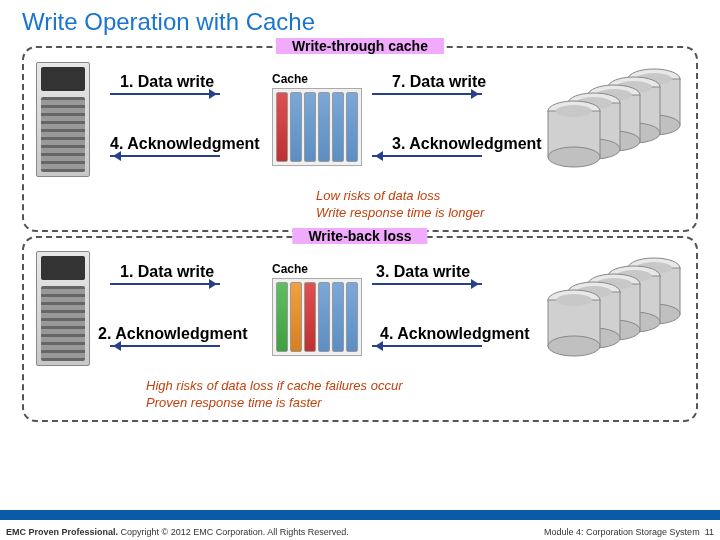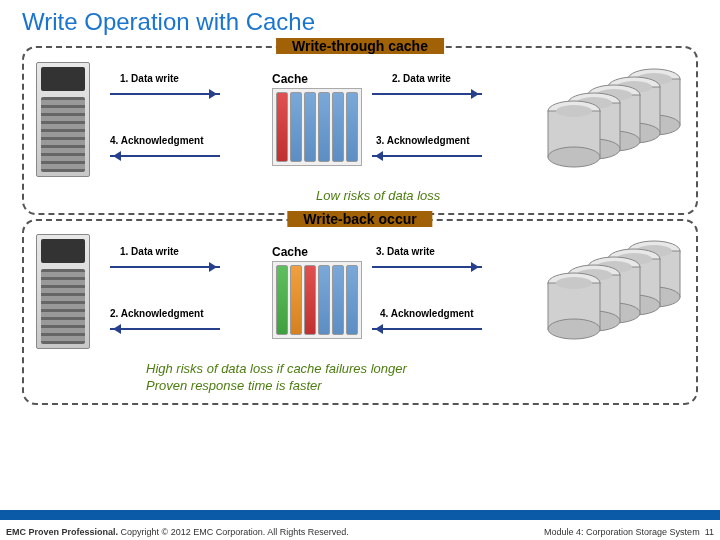--- a/index.html
+++ b/index.html
@@ -1,21 +1,21 @@
 <!DOCTYPE html>
 <html><head>
 <meta charset="utf-8">
 <style>
   * { box-sizing: border-box; margin: 0; padding: 0; }
   body { font-family: Arial, sans-serif; width: 720px; height: 540px; background: #fff; position: relative; }
   
   .slide-title { color: #1a75cf; font-size: 24px; font-weight: normal; padding: 8px 0 6px 22px; }
   
   .section-box { border: 2px dashed #555; border-radius: 14px; margin: 4px 22px; padding: 6px 12px 8px; position: relative; }
-  .section-label { position: absolute; top: -10px; left: 50%; transform: translateX(-50%); background: #a16207; padding: 0 16px; font-size: 14px; font-weight: bold; }
+  .section-label { position: absolute; top: -10px; left: 50%; transform: translateX(-50%); background: #f0abfc; padding: 0 16px; font-size: 14px; font-weight: bold; }
   
   .diagram { display: flex; align-items: center; justify-content: space-between; position: relative; height: 130px; }
   
   .server-tower { width: 54px; height: 115px; background: linear-gradient(#e8e8e8, #c8c8c8); border: 1px solid #888; border-radius: 2px; position: relative; }
   .server-tower::before { content: ""; position: absolute; top: 4px; left: 4px; right: 4px; height: 24px; background: #333; border-radius: 2px; }
   .server-tower::after { content: ""; position: absolute; top: 34px; left: 4px; right: 4px; bottom: 4px; background: repeating-linear-gradient(#666 0, #666 3px, #999 3px, #999 8px); border-radius: 2px; }
   
   .cache-block { }
   .cache-label { font-size: 12px; font-weight: bold; margin-bottom: 2px; }
   .cache-box { width: 90px; height: 78px; border: 1px solid #aaa; background: #f0f0f0; display: flex; padding: 3px; gap: 2px; }
@@ -27,27 +27,27 @@
   .disk-stack { width: 140px; height: 105px; position: relative; }
   .disk-unit { position: absolute; width: 60px; height: 70px; }
   .disk-unit svg { width: 100%; height: 100%; }
   .disk-unit:nth-child(1){ left: 80px; top: 0; }
   .disk-unit:nth-child(2){ left: 60px; top: 8px; }
   .disk-unit:nth-child(3){ left: 40px; top: 16px; }
   .disk-unit:nth-child(4){ left: 20px; top: 24px; }
   .disk-unit:nth-child(5){ left: 0; top: 32px; }
   
   .arrows-left, .arrows-right { flex: 1; position: relative; height: 120px; }
-  .arrow-label { font-size: 10px; font-weight: bold; position: absolute; white-space: nowrap; }
+  .arrow-label { font-size: 16px; font-weight: bold; position: absolute; white-space: nowrap; }
   .arrow-line { position: absolute; height: 2px; background: #27408b; }
   .arrow-line.rtl::after, .arrow-line.ltr::after { content:""; position:absolute; top:-4px; border:5px solid transparent; }
   .arrow-line.ltr::after { right:-2px; border-left:8px solid #27408b; }
   .arrow-line.rtl::after { left:-2px; border-right:8px solid #27408b; }
   
-  .summary-text { font-style: italic; font-size: 13px; color: #4d7c0f; margin-top: 4px; line-height: 1.3; }
+  .summary-text { font-style: italic; font-size: 13px; color: #c2410c; margin-top: 4px; line-height: 1.3; }
   .summary-text.right { text-align: left; padding-left: 280px; }
   .summary-text.left { text-align: left; padding-left: 110px; }
   
   .footer-bar { position: absolute; bottom: 20px; left: 0; right: 0; height: 10px; background: #0a5aa8; }
   .footer { position: absolute; bottom: 3px; left: 0; right: 0; display: flex; justify-content: space-between; font-size: 9px; color: #333; padding: 0 6px; }
   .footer .emp { font-weight: bold; margin-top: 19px; }
 </style>
 </head>
 <body>
 
@@ -68,23 +68,23 @@
       <div class="cache-box">
         <div class="cache-col r"></div>
           <div class="cache-col"></div>
           <div class="cache-col"></div>
           <div class="cache-col"></div>
           <div class="cache-col"></div>
           <div class="cache-col"></div>
       </div>
     </div>
     <div class="arrows-right">
-      <div class="arrow-label" style="left:30px; top:14px;">2. Data write</div>
+      <div class="arrow-label" style="left:30px; top:14px;">7. Data write</div>
       <div class="arrow-line ltr" style="left:10px; top:34px; width:110px;"></div>
-      <div class="arrow-label" style="left:14px; top:76px;">3. Acknowledgment</div>
+      <div class="arrow-label" style="left:30px; top:76px;">3. Acknowledgment</div>
       <div class="arrow-line rtl" style="left:10px; top:96px; width:110px;"></div>
     </div>
     <div class="disk-stack">
       <div class="disk-unit"><svg viewBox="0 0 60 70">
             <ellipse cx="30" cy="12" rx="26" ry="10" fill="#e8e8e8" stroke="#888"></ellipse>
             <rect x="4" y="12" width="52" height="46" fill="#d0d0d0" stroke="#888"></rect>
             <ellipse cx="30" cy="58" rx="26" ry="10" fill="#c0c0c0" stroke="#888"></ellipse>
             <ellipse cx="30" cy="12" rx="18" ry="6" fill="#c8c8c8"></ellipse>
           </svg></div>
       <div class="disk-unit"><svg viewBox="0 0 60 70">
@@ -108,31 +108,32 @@
       <div class="disk-unit"><svg viewBox="0 0 60 70">
             <ellipse cx="30" cy="12" rx="26" ry="10" fill="#e8e8e8" stroke="#888"></ellipse>
             <rect x="4" y="12" width="52" height="46" fill="#d0d0d0" stroke="#888"></rect>
             <ellipse cx="30" cy="58" rx="26" ry="10" fill="#c0c0c0" stroke="#888"></ellipse>
             <ellipse cx="30" cy="12" rx="18" ry="6" fill="#c8c8c8"></ellipse>
           </svg></div>
     </div>
   </div>
   <div class="summary-text right">
     <div>Low risks of data loss</div>
+    <div>Write response time is longer</div>
   </div>
 </div>
 
 <div class="section-box">
-  <div class="section-label">Write-back occur</div>
+  <div class="section-label">Write-back loss</div>
   <div class="diagram">
     <div class="server-tower"></div>
     <div class="arrows-left">
       <div class="arrow-label" style="left:30px; top:14px;">1. Data write</div>
       <div class="arrow-line ltr" style="left:20px; top:34px; width:110px;"></div>
-      <div class="arrow-label" style="left:20px; top:76px;">2. Acknowledgment</div>
+      <div class="arrow-label" style="left:8px; top:76px;">2. Acknowledgment</div>
       <div class="arrow-line rtl" style="left:20px; top:96px; width:110px;"></div>
     </div>
     <div class="cache-block">
       <div class="cache-label">Cache</div>
       <div class="cache-box">
         <div class="cache-col g"></div>
           <div class="cache-col o"></div>
           <div class="cache-col r"></div>
           <div class="cache-col"></div>
           <div class="cache-col"></div>
@@ -172,21 +173,21 @@
           </svg></div>
       <div class="disk-unit"><svg viewBox="0 0 60 70">
             <ellipse cx="30" cy="12" rx="26" ry="10" fill="#e8e8e8" stroke="#888"></ellipse>
             <rect x="4" y="12" width="52" height="46" fill="#d0d0d0" stroke="#888"></rect>
             <ellipse cx="30" cy="58" rx="26" ry="10" fill="#c0c0c0" stroke="#888"></ellipse>
             <ellipse cx="30" cy="12" rx="18" ry="6" fill="#c8c8c8"></ellipse>
           </svg></div>
     </div>
   </div>
   <div class="summary-text left">
-    <div>High risks of data loss if cache failures longer</div>
+    <div>High risks of data loss if cache failures occur</div>
     <div>Proven response time is faster</div>
   </div>
 </div>
 
 <div class="footer-bar"></div>
 <div class="footer">
   <div>
     <span class="emp">EMC Proven Professional.</span><span> Copyright © 2012 EMC Corporation. All Rights Reserved.</span>
   </div>
   <div>

